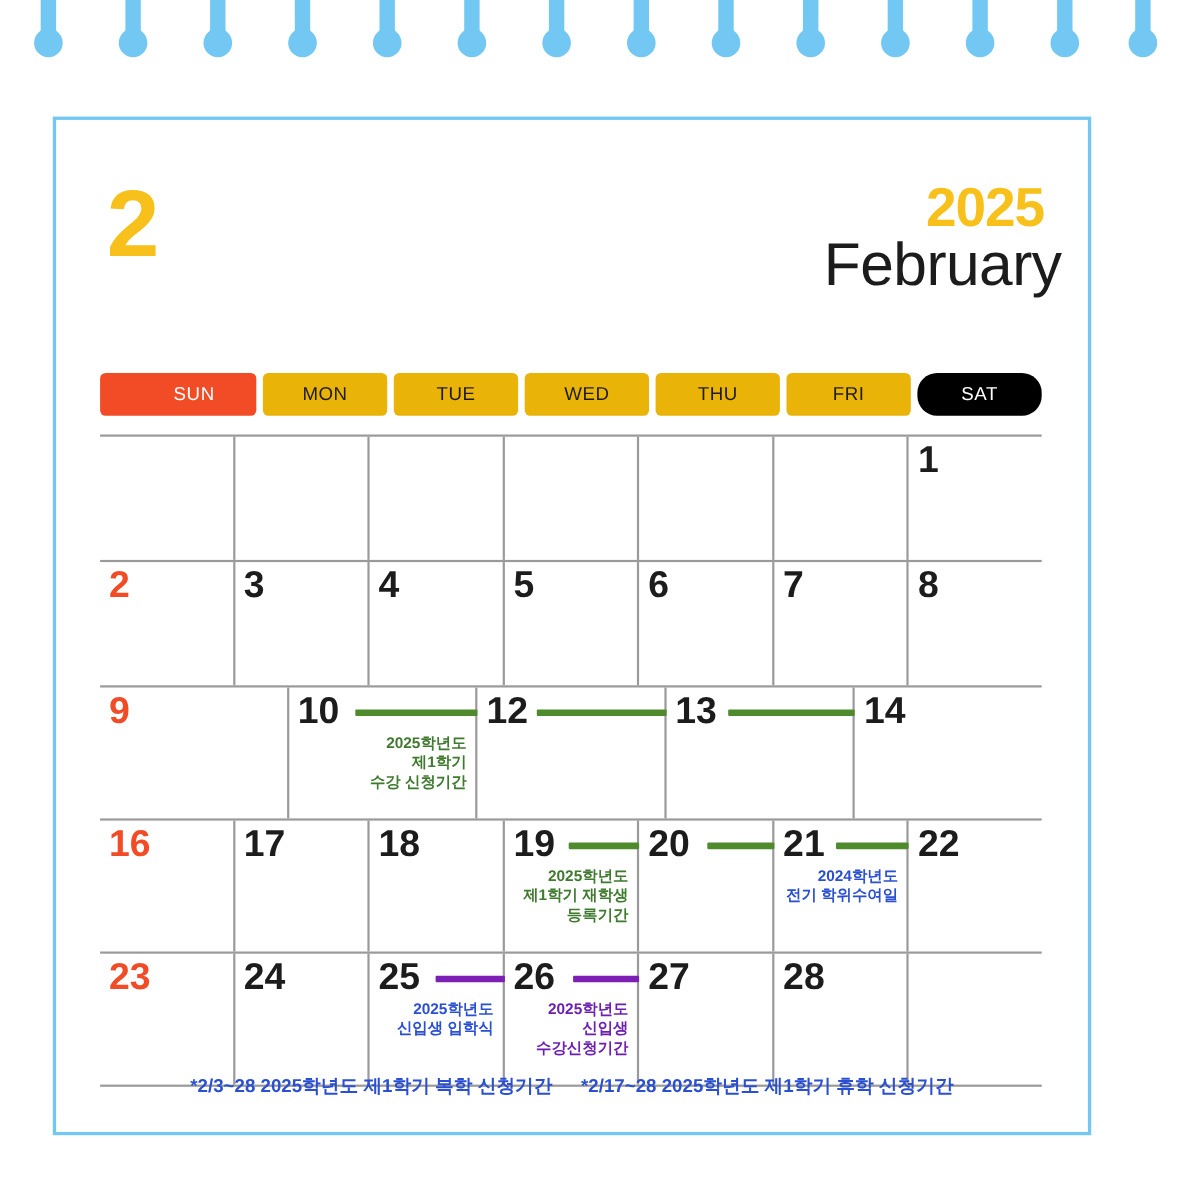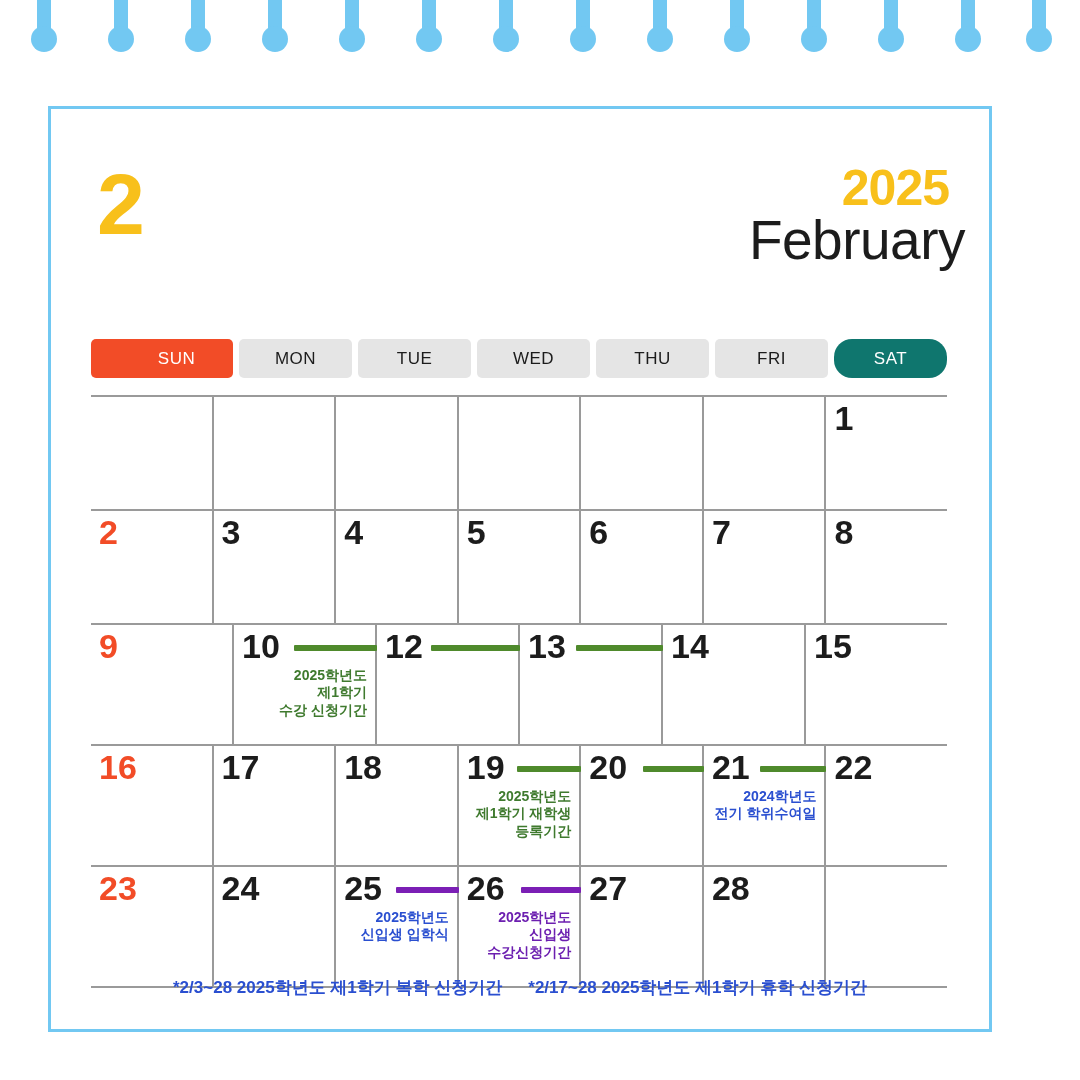--- a/index.html
+++ b/index.html
@@ -100,35 +100,35 @@
     left: 40px;
     top: 230px;
     width: 856px;
     display: flex;
     gap: 6px;
   }
   .dow {
     flex: 1;
     height: 39px;
     border-radius: 5px;
-    background: #e5e5e5;
+    background: #eab308;
     color: #1c1c1c;
     font-size: 17px;
     display: flex;
     align-items: center;
     justify-content: center;
     letter-spacing: 0.5px;
   }
   .dow.sun {
     background: #f24c27;
     color: #ffffff;
     padding-left: 29px;
   }
   .dow.sat {
-    background: #0f766e;
+    background: #000000;
     color: #ffffff;
     border-radius: 18px;
   }
 
   
   .grid {
     position: absolute;
     left: 40px;
     top: 286px;
     width: 856px;
@@ -273,23 +273,20 @@
           <span class="daynum">12</span>
           <div class="bar green" style="left:54px; right:-2px;"></div>
         </div>
         <div class="cell">
           <span class="daynum">13</span>
           <div class="bar green" style="left:56px; right:-2px;"></div>
         </div>
         <div class="cell">
           <span class="daynum">14</span>
         </div>
-        <div class="cell">
-          <span class="daynum">15</span>
-        </div>
       </div>
 
       <div class="week">
         <div class="cell"><span class="daynum sun">16</span></div>
         <div class="cell"><span class="daynum">17</span></div>
         <div class="cell"><span class="daynum">18</span></div>
         <div class="cell">
           <span class="daynum">19</span>
           <div class="bar green" style="left:58px; right:-2px;"></div>
           <div class="events ev-green">

